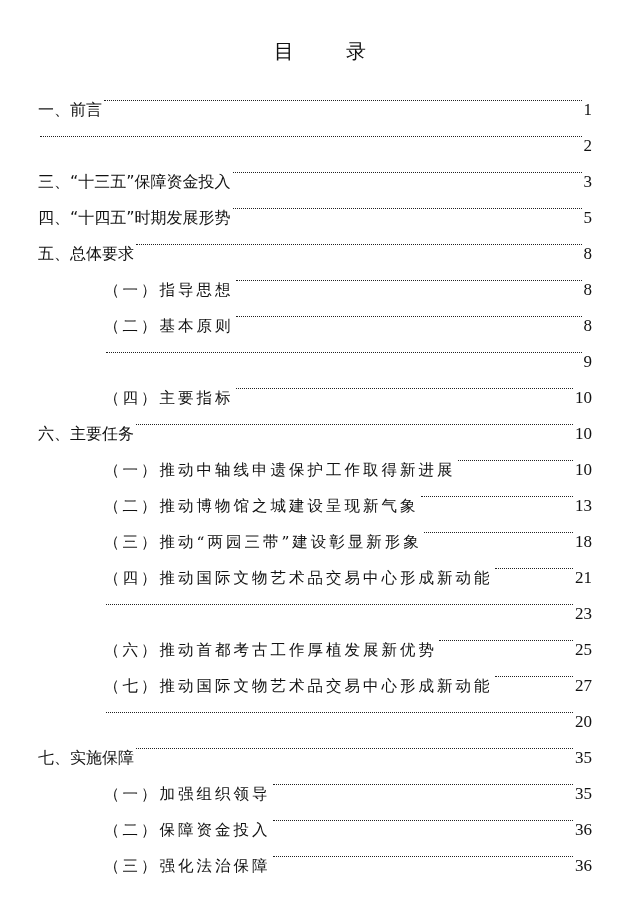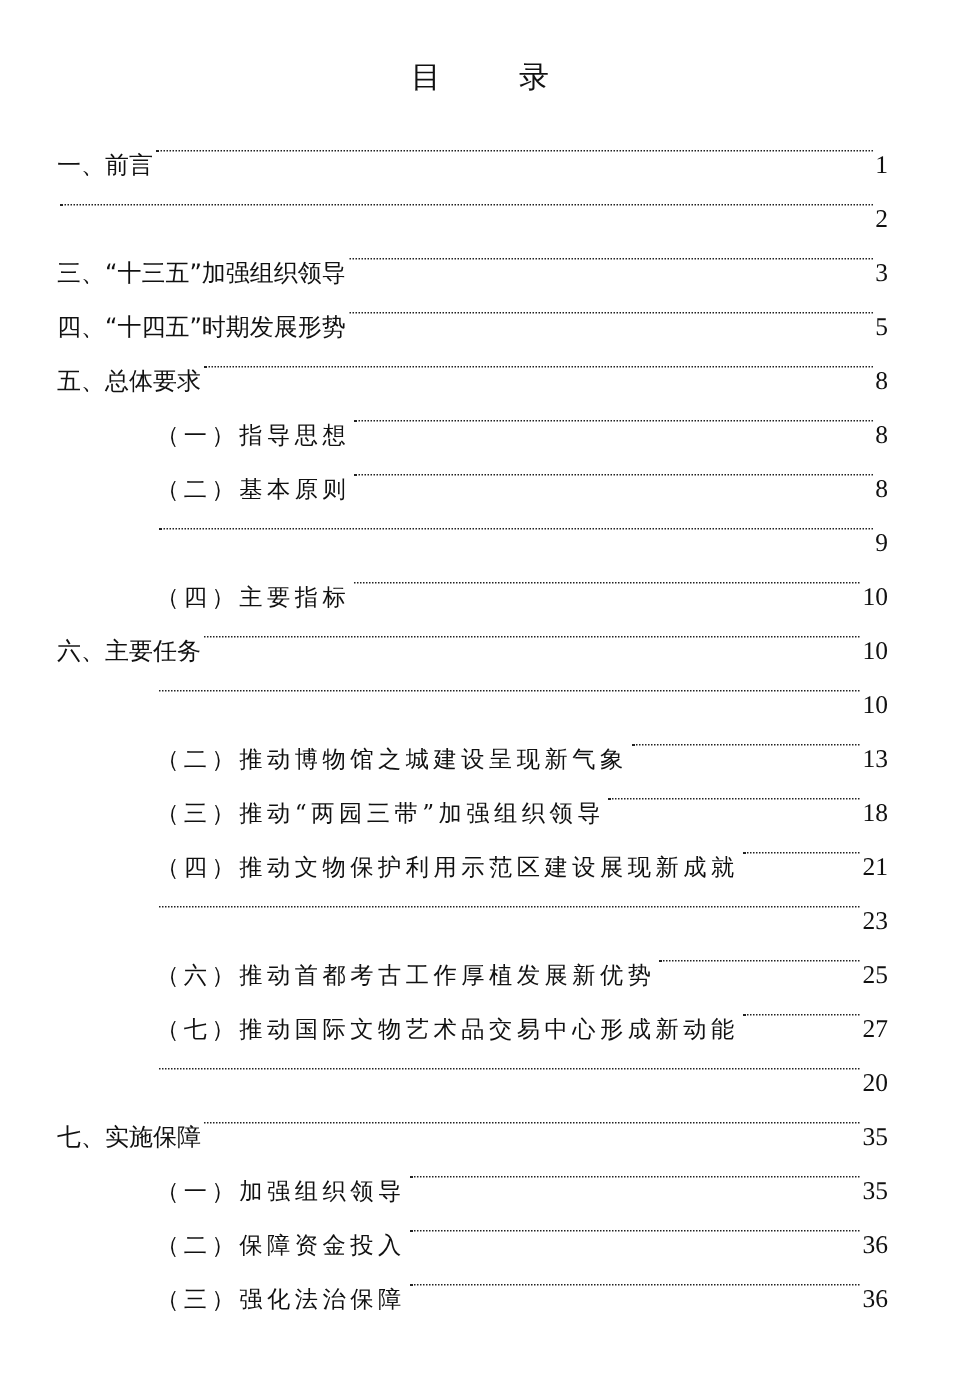--- a/index.html
+++ b/index.html
@@ -34,21 +34,21 @@
   <div class="row l1" style="top:100px">
       <span class="label">一、前言</span>
       <span class="leader"></span>
       <span class="page">1</span>
     </div>
   <div class="row l1" style="top:136px">
       <span class="leader"></span>
       <span class="page">2</span>
     </div>
   <div class="row l1" style="top:172px">
-      <span class="label">三、“十三五”加强组织领导</span>
+      <span class="label">三、“十三五”保障资金投入</span>
       <span class="leader"></span>
       <span class="page">3</span>
     </div>
   <div class="row l1" style="top:208px">
       <span class="label">四、“十四五”时期发展形势</span>
       <span class="leader"></span>
       <span class="page">5</span>
     </div>
   <div class="row l1" style="top:244px">
       <span class="label">五、总体要求</span>
@@ -73,35 +73,36 @@
       <span class="label">（四）主要指标</span>
       <span class="leader"></span>
       <span class="page">10</span>
     </div>
   <div class="row l1" style="top:424px">
       <span class="label">六、主要任务</span>
       <span class="leader"></span>
       <span class="page">10</span>
     </div>
   <div class="row l2" style="top:460px">
+      <span class="label">（一）推动中轴线申遗保护工作取得新进展</span>
       <span class="leader"></span>
       <span class="page">10</span>
     </div>
   <div class="row l2" style="top:496px">
       <span class="label">（二）推动博物馆之城建设呈现新气象</span>
       <span class="leader"></span>
       <span class="page">13</span>
     </div>
   <div class="row l2" style="top:532px">
-      <span class="label">（三）推动“两园三带”加强组织领导</span>
+      <span class="label">（三）推动“两园三带”建设彰显新形象</span>
       <span class="leader"></span>
       <span class="page">18</span>
     </div>
   <div class="row l2" style="top:568px">
-      <span class="label">（四）推动文物保护利用示范区建设展现新成就</span>
+      <span class="label">（四）推动国际文物艺术品交易中心形成新动能</span>
       <span class="leader"></span>
       <span class="page">21</span>
     </div>
   <div class="row l2" style="top:604px">
       <span class="leader"></span>
       <span class="page">23</span>
     </div>
   <div class="row l2" style="top:640px">
       <span class="label">（六）推动首都考古工作厚植发展新优势</span>
       <span class="leader"></span>

